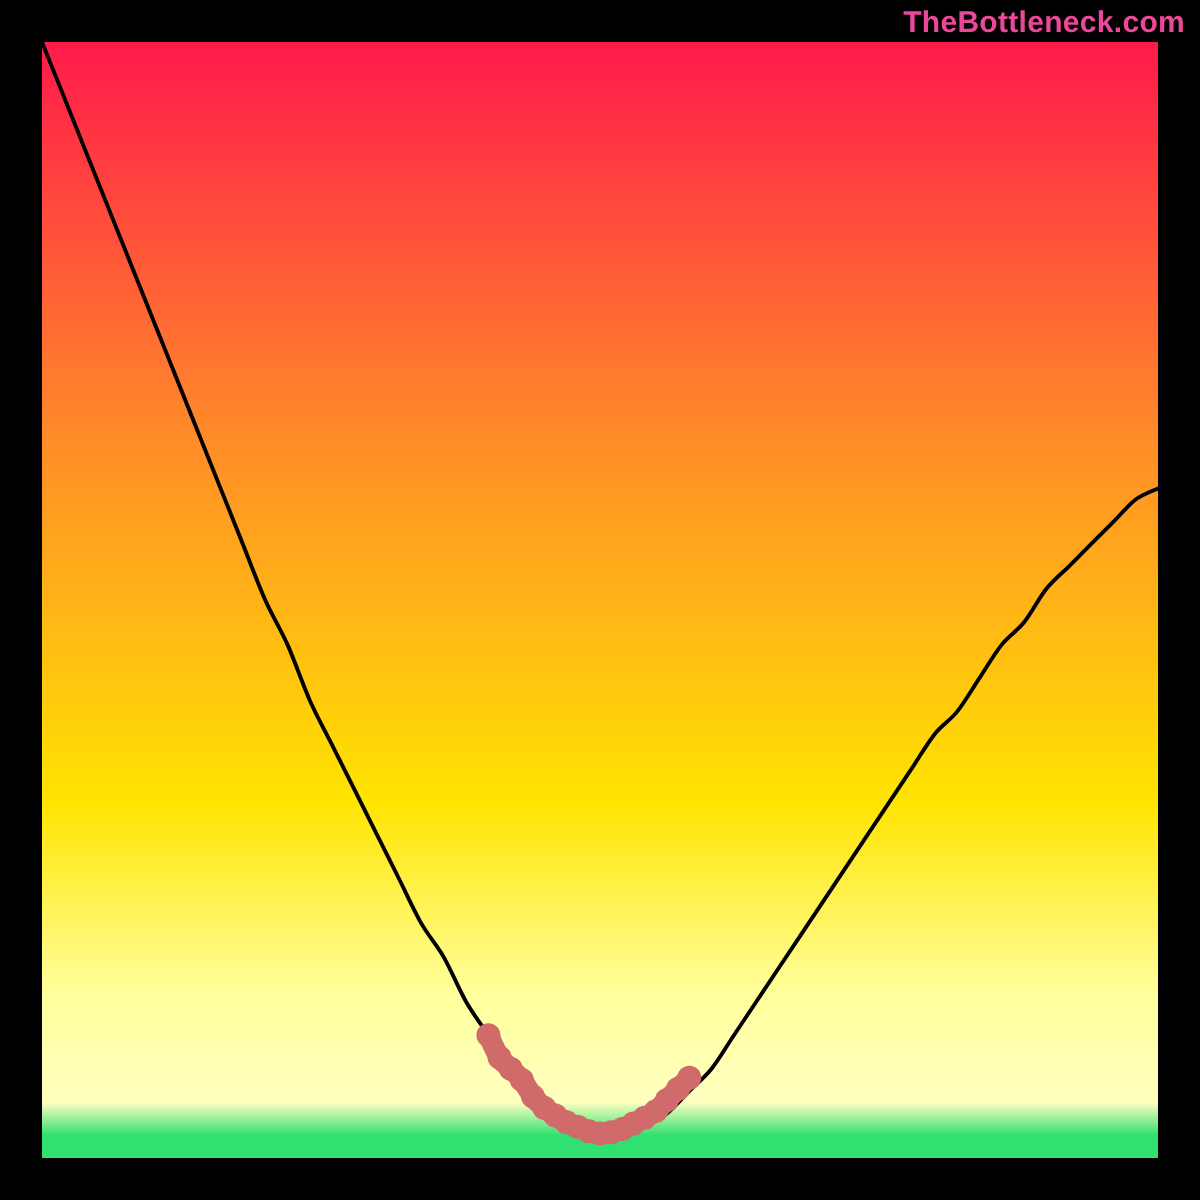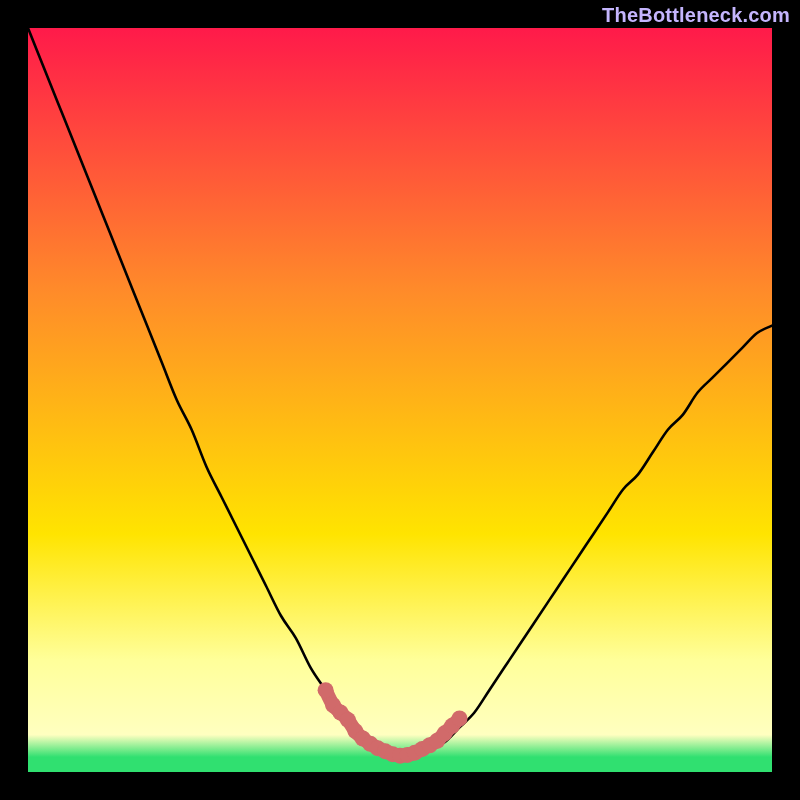--- a/index.html
+++ b/index.html
@@ -14,21 +14,21 @@
   .stage {
     position: relative;
     width: 800px;
     height: 800px;
     background: #000;
   }
   .watermark {
     position: absolute;
     top: 4px;
     right: 10px;
-    color: #c4b5fd;
+    color: #ec4899;
     font-size: 20px;
     font-weight: 600;
     letter-spacing: 0.2px;
     z-index: 5;
   }
   svg {
     position: absolute;
     top: 0;
     left: 0;
   }

